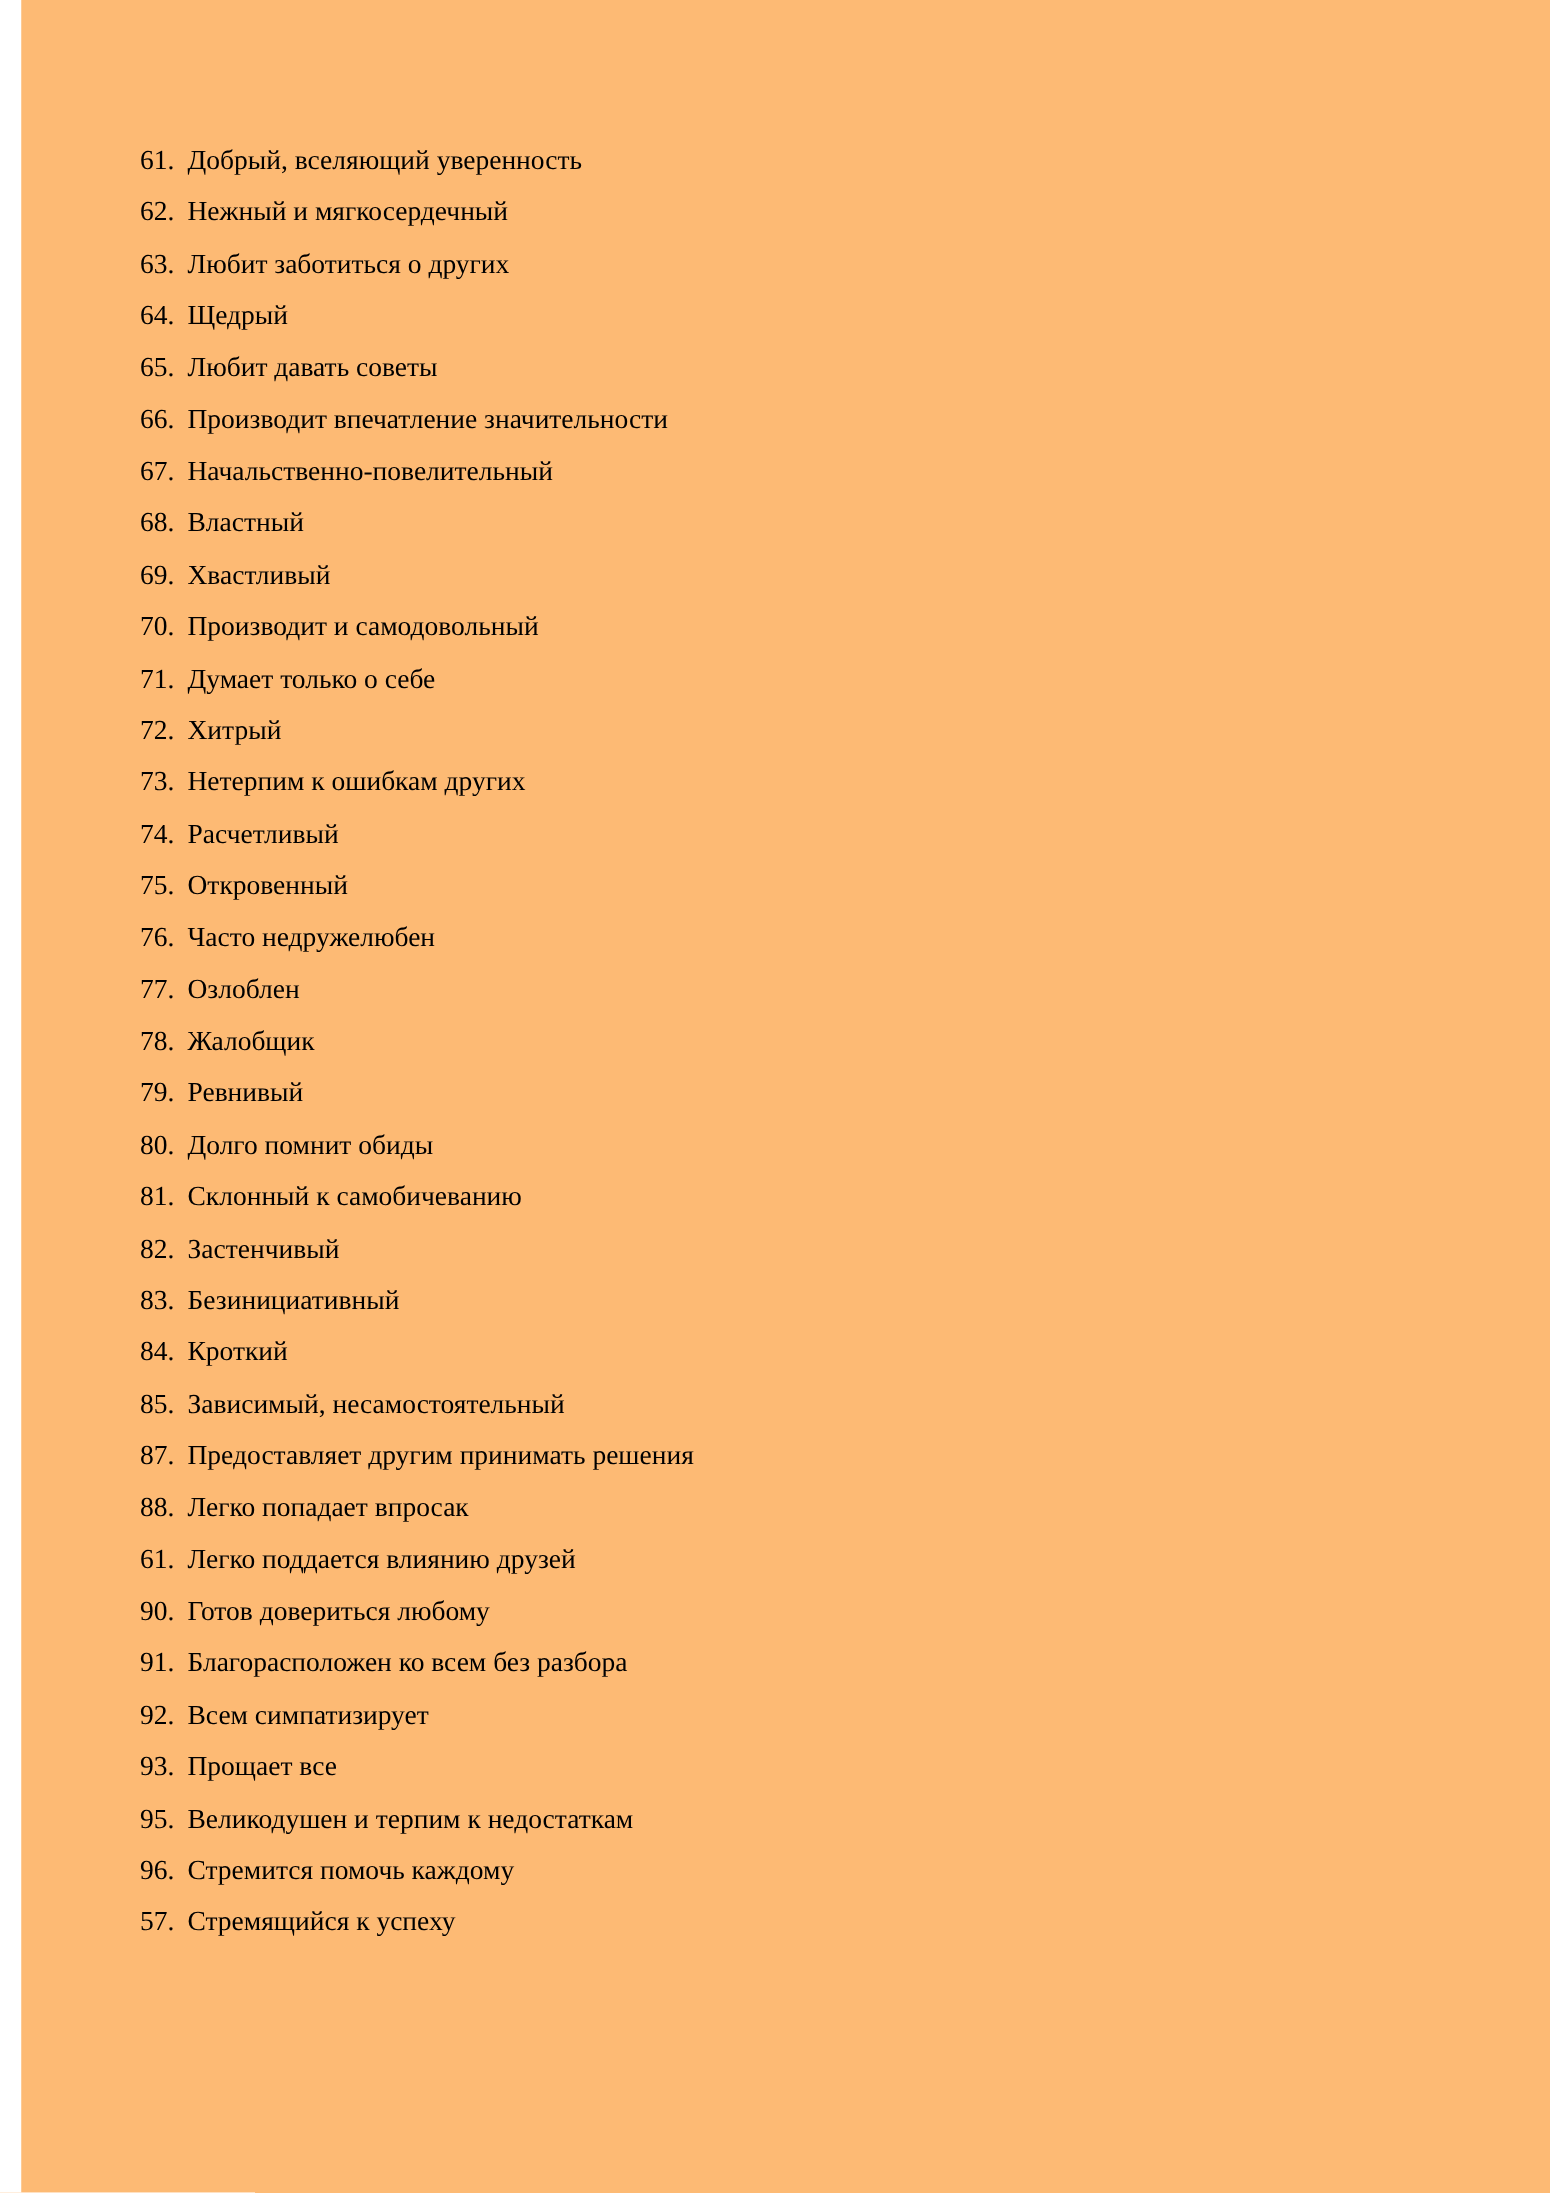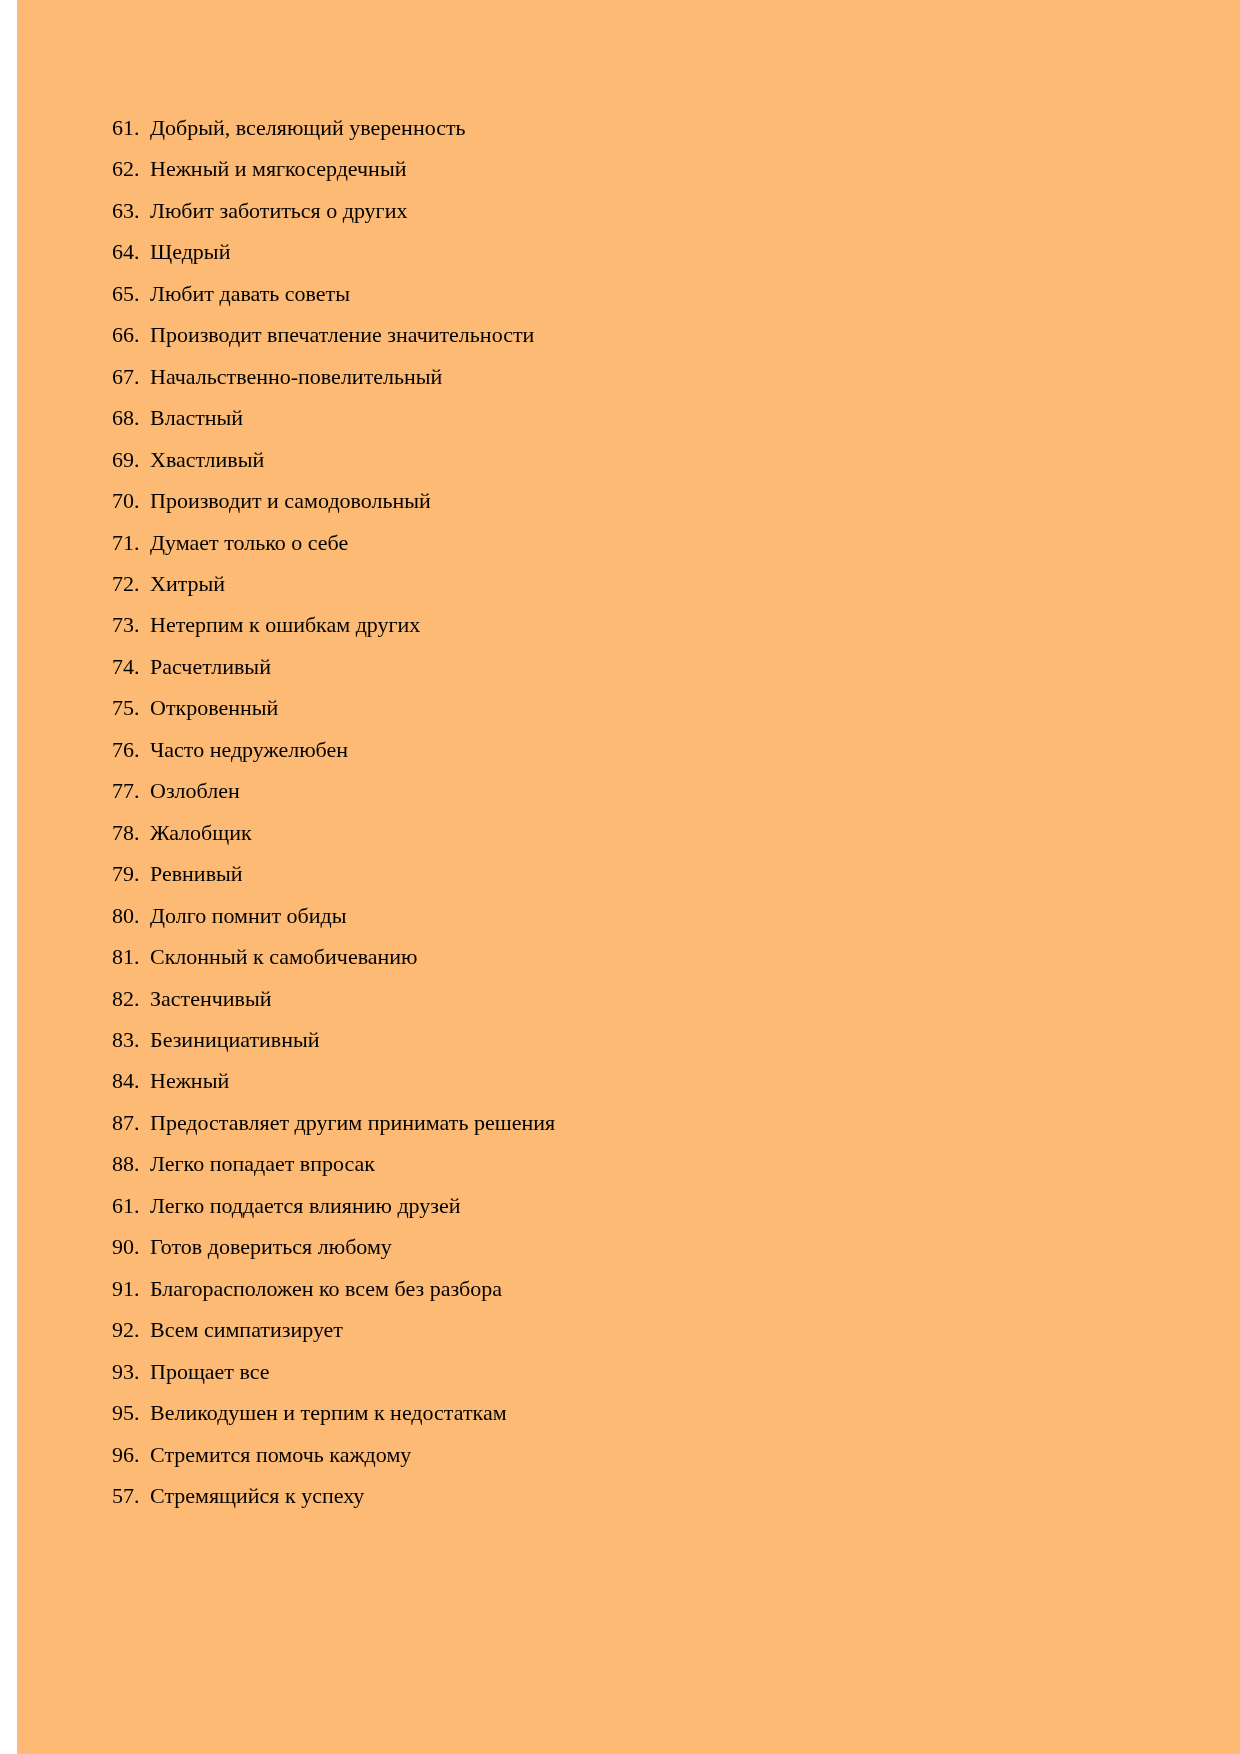--- a/index.html
+++ b/index.html
@@ -152,23 +152,27 @@
     <span class="txt">Застенчивый</span>
   </li>
 
   <li class="trait-row">
     <span class="num">83.</span>
     <span class="txt">Безинициативный</span>
   </li>
 
   <li class="trait-row">
     <span class="num">84.</span>
-    <span class="txt">Нежный</span>
-  </li>
-
+    <span class="txt">Кроткий</span>
+  </li>
+
+  <li class="trait-row">
+    <span class="num">85.</span>
+    <span class="txt">Зависимый, несамостоятельный</span>
+  </li>
 
 
   <li class="trait-row">
     <span class="num">87.</span>
     <span class="txt">Предоставляет другим принимать решения</span>
   </li>
 
   <li class="trait-row">
     <span class="num">88.</span>
     <span class="txt">Легко попадает впросак</span>

